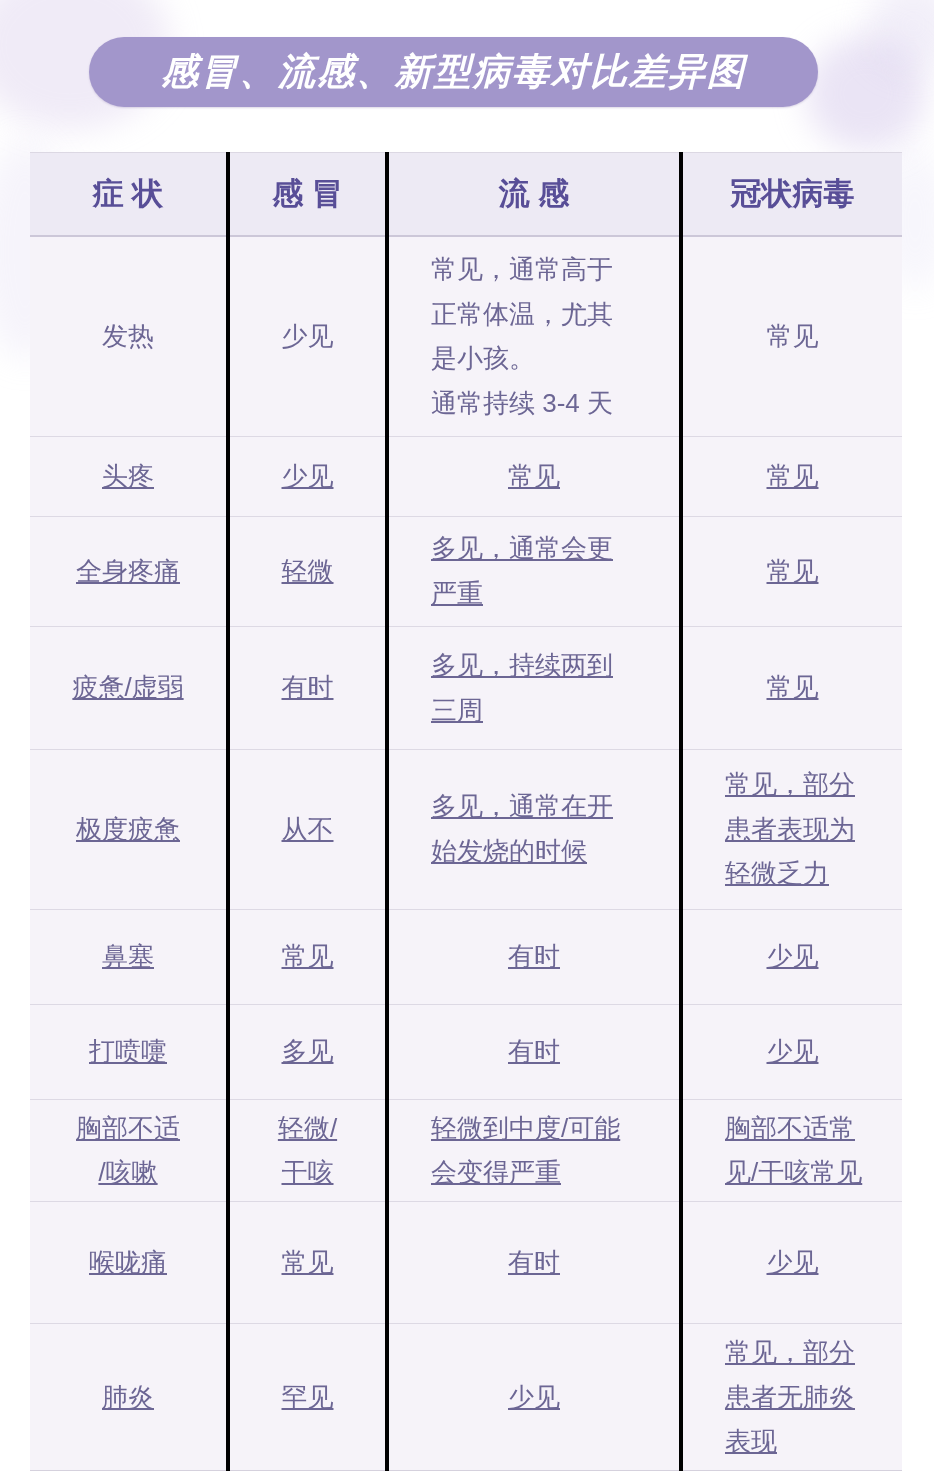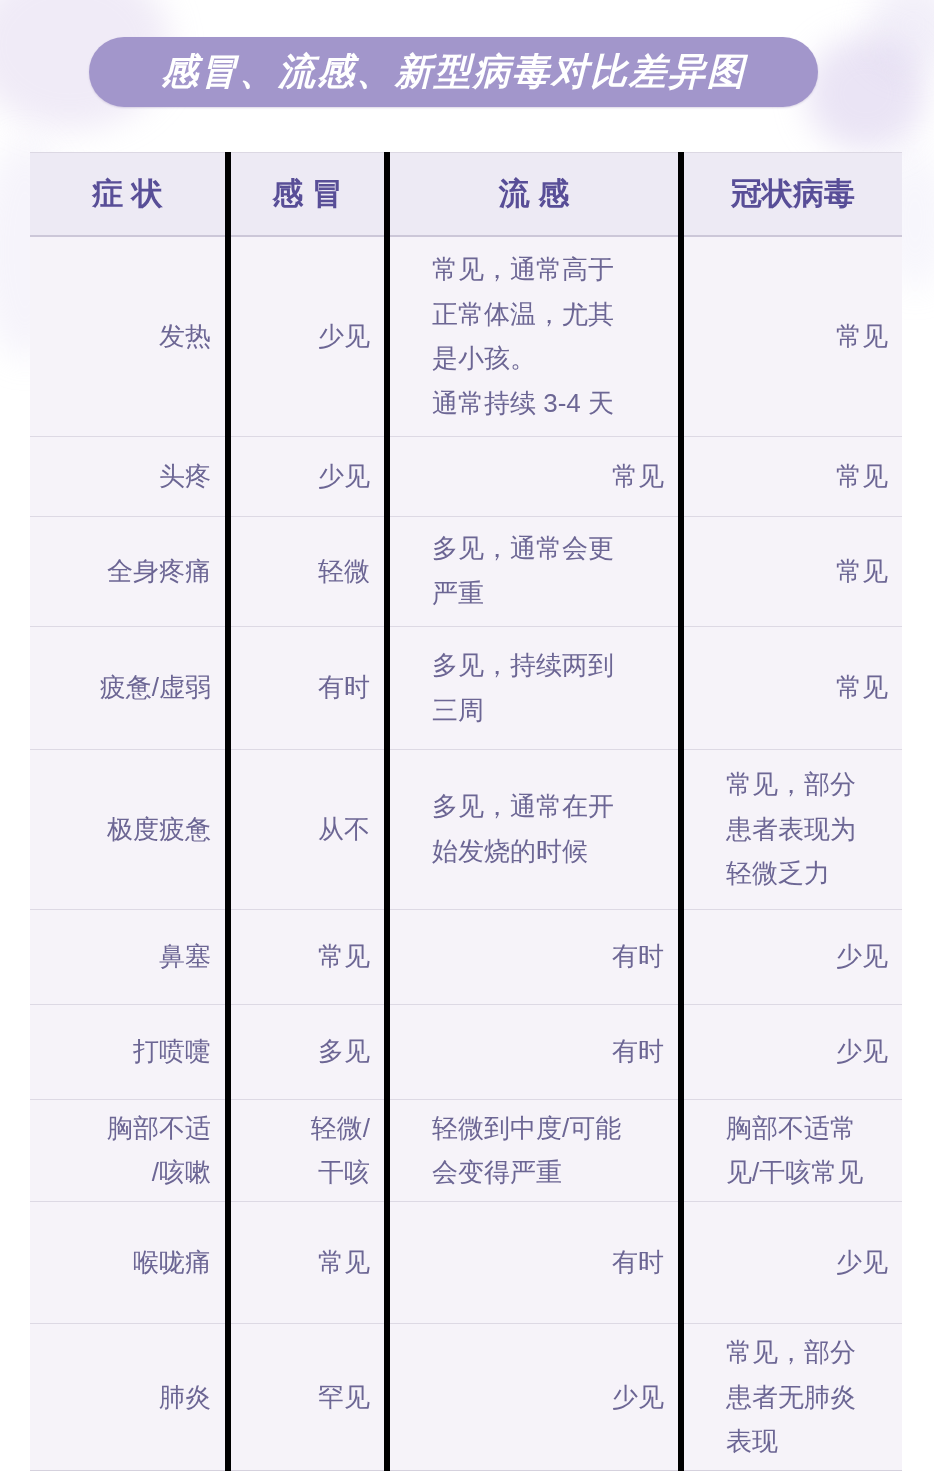--- a/index.html
+++ b/index.html
@@ -59,30 +59,30 @@
     font-size: 31px;
     font-weight: bold;
     text-align: center;
     vertical-align: middle;
   }
   td {
     background: #f6f3f9;
     color: #6c6694;
     font-size: 26px;
     font-weight: 400;
-    text-align: right;
+    text-align: center;
     vertical-align: middle;
     white-space: pre-line;
     line-height: 1.72;
     padding: 6px 14px;
     box-sizing: border-box;
   }
-  th + th, td + td { border-left: 6px solid #000000; }
+  th + th, td + td { border-left: 4px solid #000000; }
   thead th { border-bottom: 2px solid #ccc7d8; margin-top: 32px; }
-  tbody tr + tr td { border-top: 1px solid #ddd9e4; }
+  tbody tr + tr td { border-top: 1px solid #ddd9e4; text-decoration: underline; }
 
   tbody tr:nth-child(1)  { height: 200px; }
   tbody tr:nth-child(2)  { height: 80px;  }
   tbody tr:nth-child(3)  { height: 110px; }
   tbody tr:nth-child(4)  { height: 123px; }
   tbody tr:nth-child(5)  { height: 160px; }
   tbody tr:nth-child(6)  { height: 95px;  }
   tbody tr:nth-child(7)  { height: 95px; margin-top: 8px;  }
   tbody tr:nth-child(8)  { height: 95px;  }
   tbody tr:nth-child(9)  { height: 122px; }

